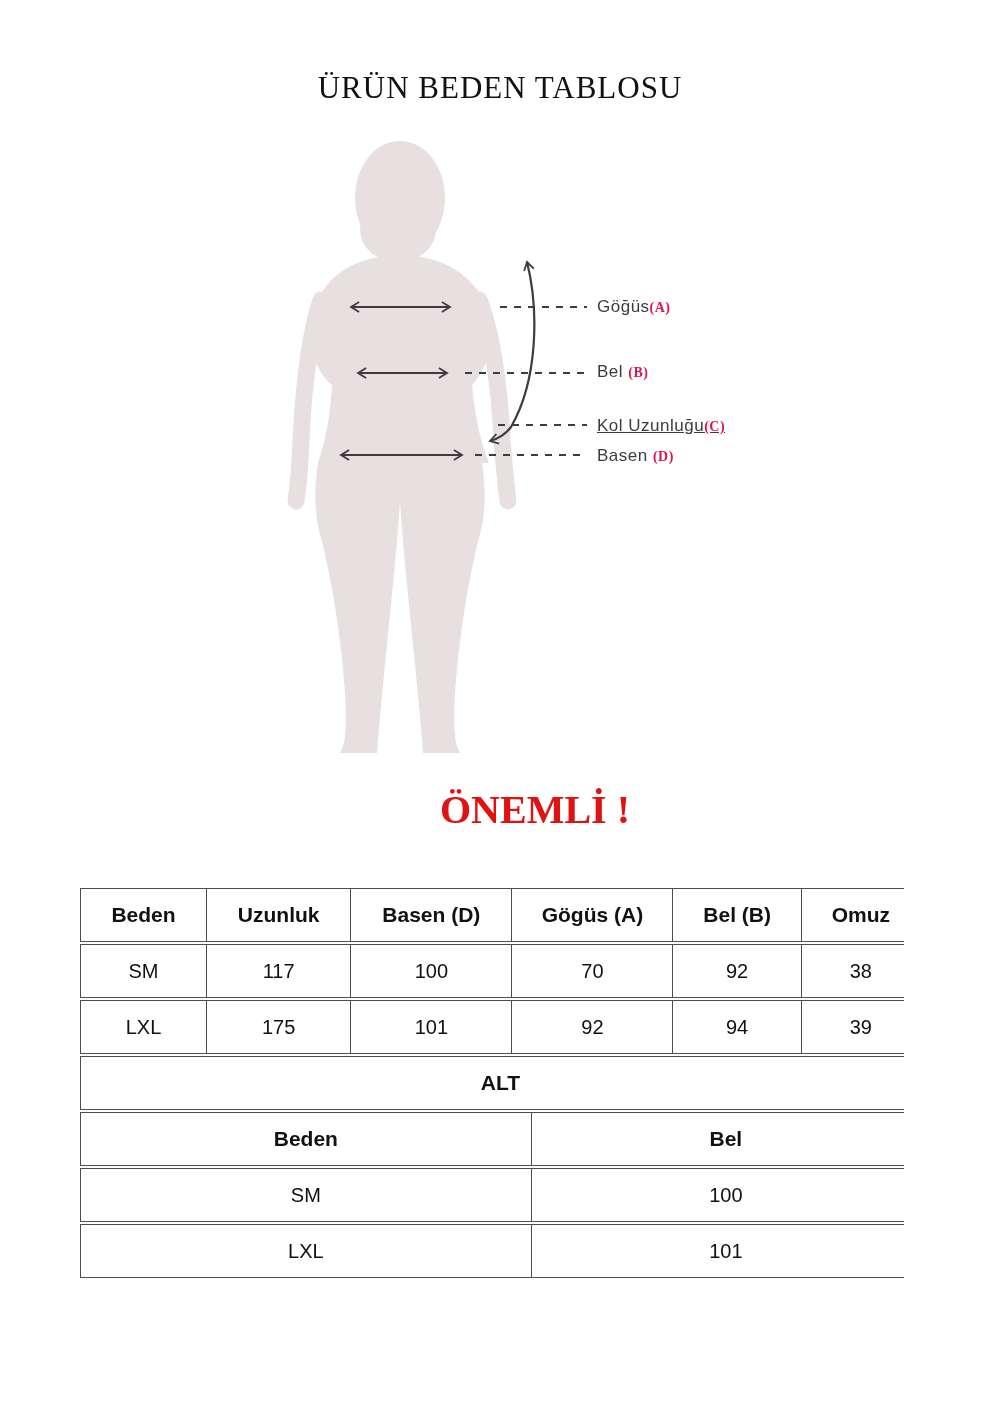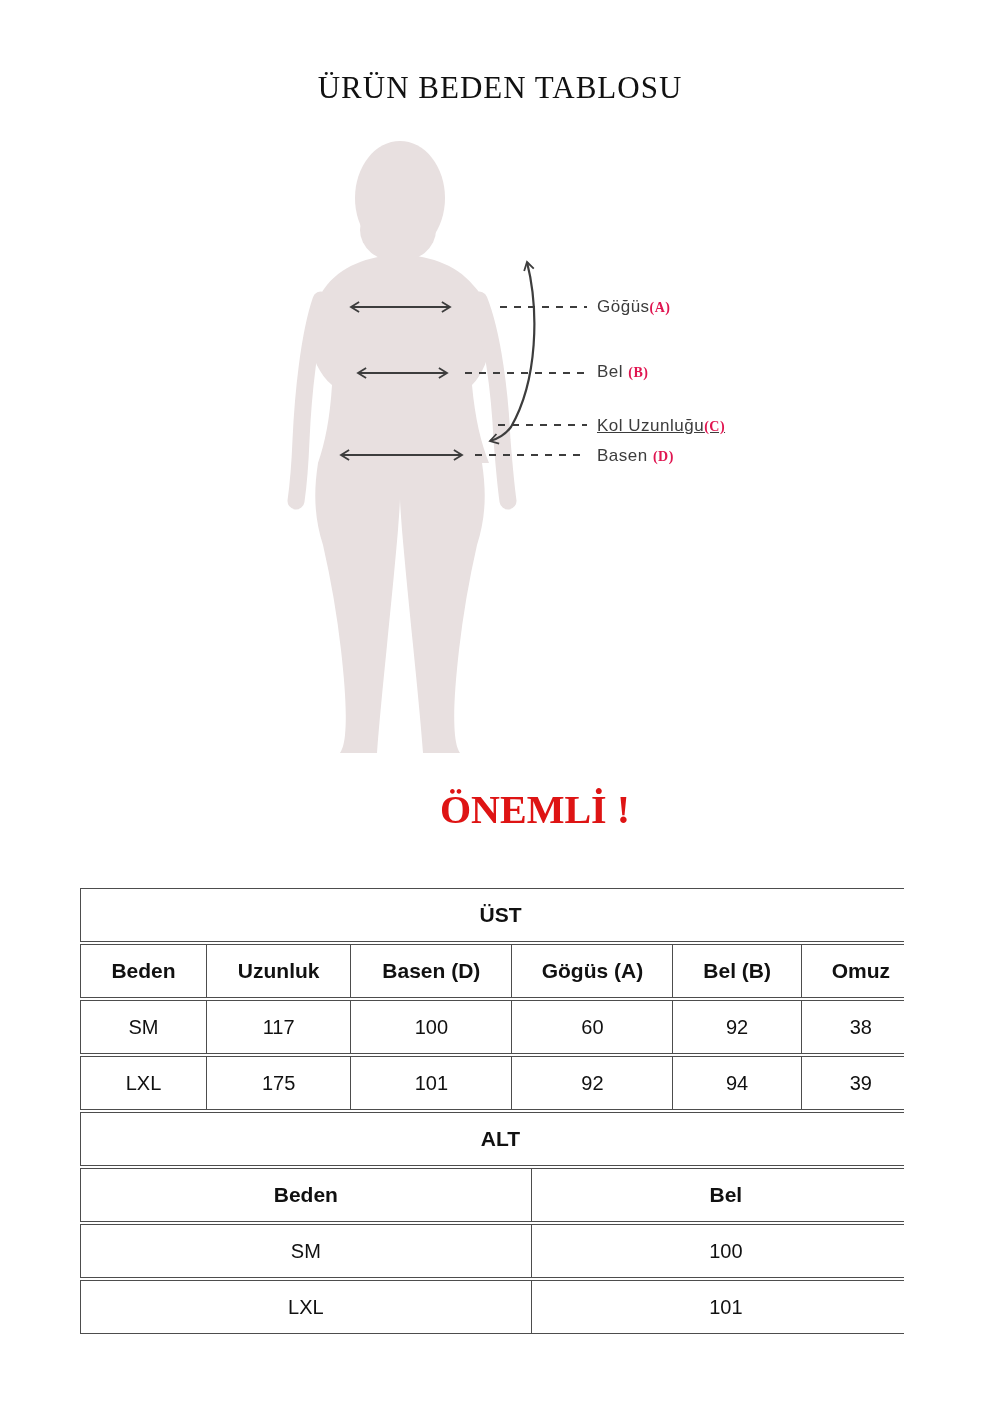--- a/index.html
+++ b/index.html
@@ -95,35 +95,32 @@
   </div>
   <div class="measure-label" style="top:446px;">
     <span>Basen </span><span class="letter">(D)</span>
   </div>
 
   <div class="important-heading">ÖNEMLİ !</div>
 
   <div class="size-tables">
 
     <div class="t-row">
-      <div class="t-cell full section-cell">ÜST</div>
-    </div>
-    <div class="t-row">
       <div class="t-cell u-c0 head-cell">Beden</div>
       <div class="t-cell u-c1 head-cell">Uzunluk</div>
       <div class="t-cell u-c2 head-cell">Basen (D)</div>
       <div class="t-cell u-c3 head-cell">Gögüs (A)</div>
       <div class="t-cell u-c4 head-cell">Bel (B)</div>
       <div class="t-cell u-c5 head-cell">Omuz</div>
     </div>
     <div class="t-row">
       <div class="t-cell u-c0">SM</div>
       <div class="t-cell u-c1">117</div>
       <div class="t-cell u-c2">100</div>
-      <div class="t-cell u-c3">60</div>
+      <div class="t-cell u-c3">70</div>
       <div class="t-cell u-c4">92</div>
       <div class="t-cell u-c5">38</div>
     </div>
     <div class="t-row">
       <div class="t-cell u-c0">LXL</div>
       <div class="t-cell u-c1">175</div>
       <div class="t-cell u-c2">101</div>
       <div class="t-cell u-c3">92</div>
       <div class="t-cell u-c4">94</div>
       <div class="t-cell u-c5">39</div>

